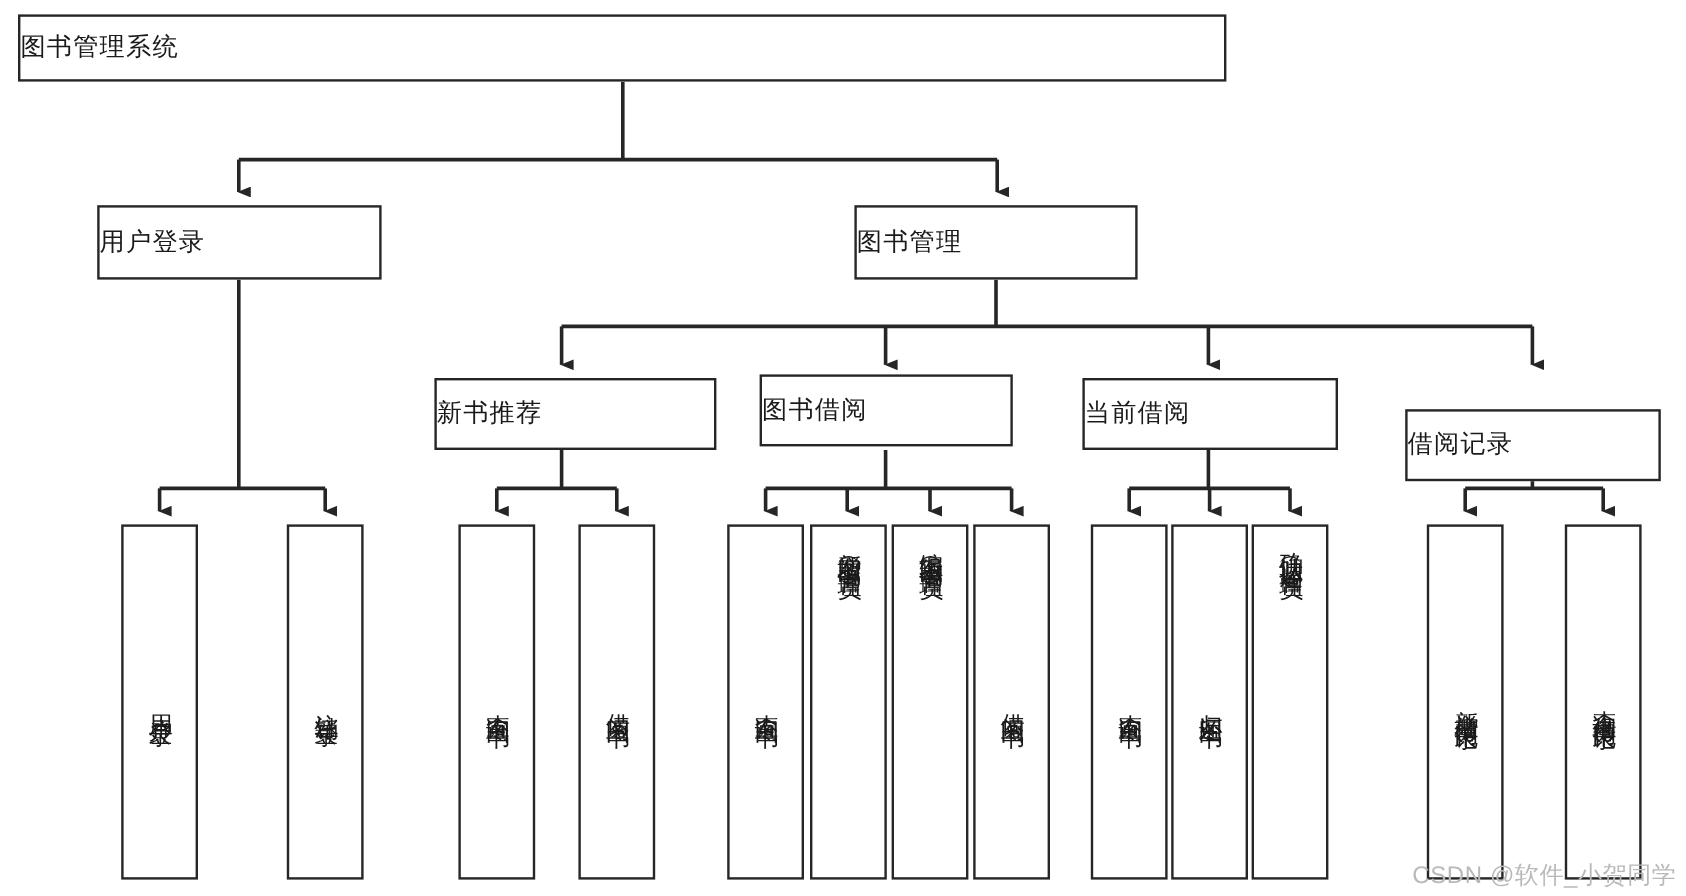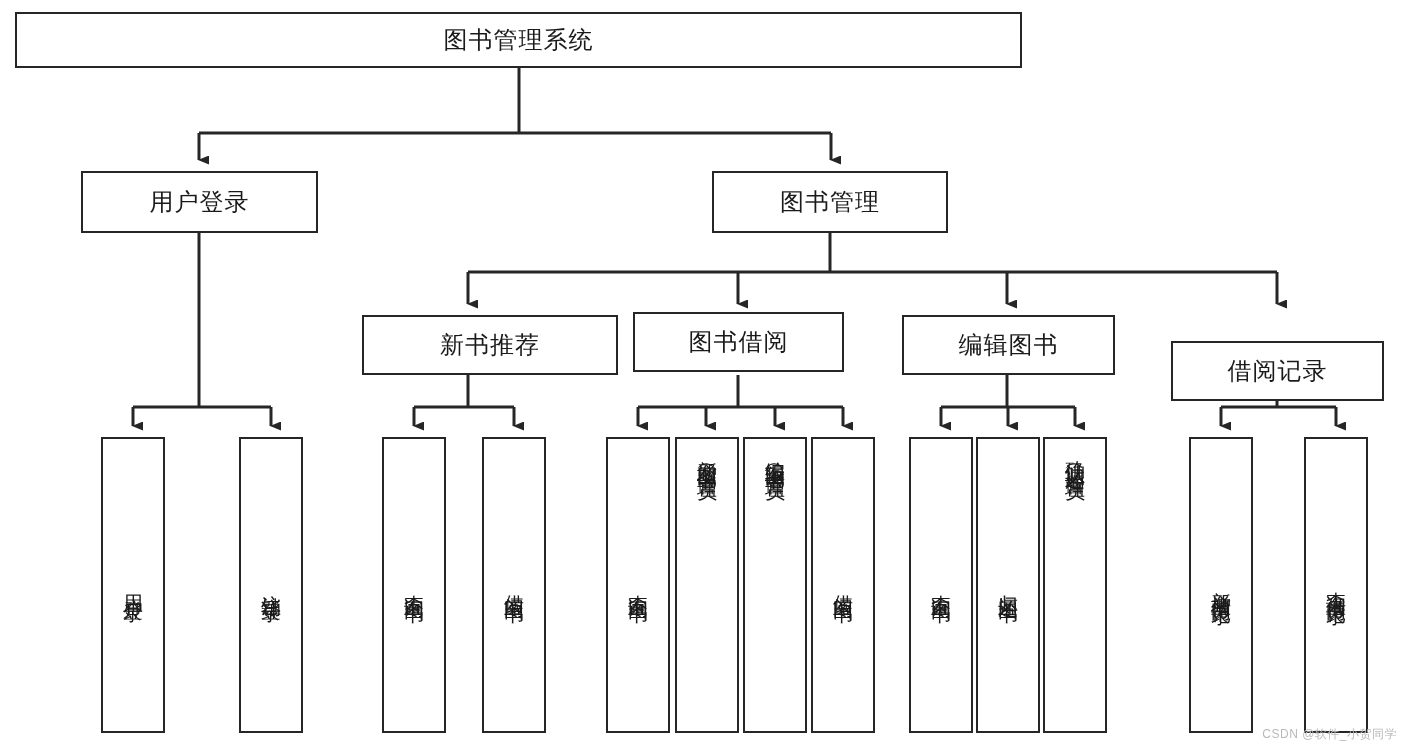--- a/index.html
+++ b/index.html
@@ -24,23 +24,23 @@
     width: 1405px;
     height: 747px;
   }
   .node-box {
     position: absolute;
     box-sizing: border-box;
     border: 2px solid #262626;
     background: #ffffff;
     display: flex;
     align-items: center;
-    justify-content: center;
+    justify-content: flex-start;
     color: #1a1a1a;
-    font-size: 24px;
+    font-size: 21px;
     line-height: 1.25;
     letter-spacing: 1px;
     z-index: 2;
   }
   .node-box.vertical {
     writing-mode: vertical-rl;
     text-orientation: upright;
     font-size: 20px;
     letter-spacing: 3px;
     padding: 6px 0;
@@ -50,21 +50,21 @@
   .node-box.vertical.align-top {
     justify-content: flex-start;
   }
   .node-label {
     white-space: pre;
   }
   #watermark {
     position: absolute;
     right: 8px;
     bottom: 4px;
-    font-size: 12px;
+    font-size: 20px;
     color: #b9b9b9;
     letter-spacing: 0.5px;
     z-index: 5;
     white-space: nowrap;
   }
 </style>
 </head>
 <body>
 
 <div id="canvas">
@@ -123,28 +123,28 @@
     <span class="node-label">图书管理系统</span>
   </div>
 
   <div class="node-box" style="left:81px; top:171px; width:237px; height:62px;">
     <span class="node-label">用户登录</span>
   </div>
   <div class="node-box" style="left:712px; top:171px; width:236px; height:62px;">
     <span class="node-label">图书管理</span>
   </div>
 
-  <div class="node-box" style="left:362px; top:315px; width:256px; height:60px;">
+  <div class="node-box" style="left:362px; top:315px; width:235px; height:60px;">
     <span class="node-label">新书推荐</span>
   </div>
   <div class="node-box" style="left:633px; top:312px; width:211px; height:60px;">
     <span class="node-label">图书借阅</span>
   </div>
   <div class="node-box" style="left:902px; top:315px; width:213px; height:60px;">
-    <span class="node-label">编辑图书</span>
+    <span class="node-label">当前借阅</span>
   </div>
   <div class="node-box" style="left:1171px; top:315px; width:213px; height:60px;margin-top:26px;">
     <span class="node-label">借阅记录</span>
   </div>
 
   <div class="node-box vertical" style="left:101px; top:437px; width:64px; height:296px;">
     <span class="node-label">用户登录</span>
   </div>
   <div class="node-box vertical" style="left:239px; top:437px; width:64px; height:296px;">
     <span class="node-label">注销登录</span>

